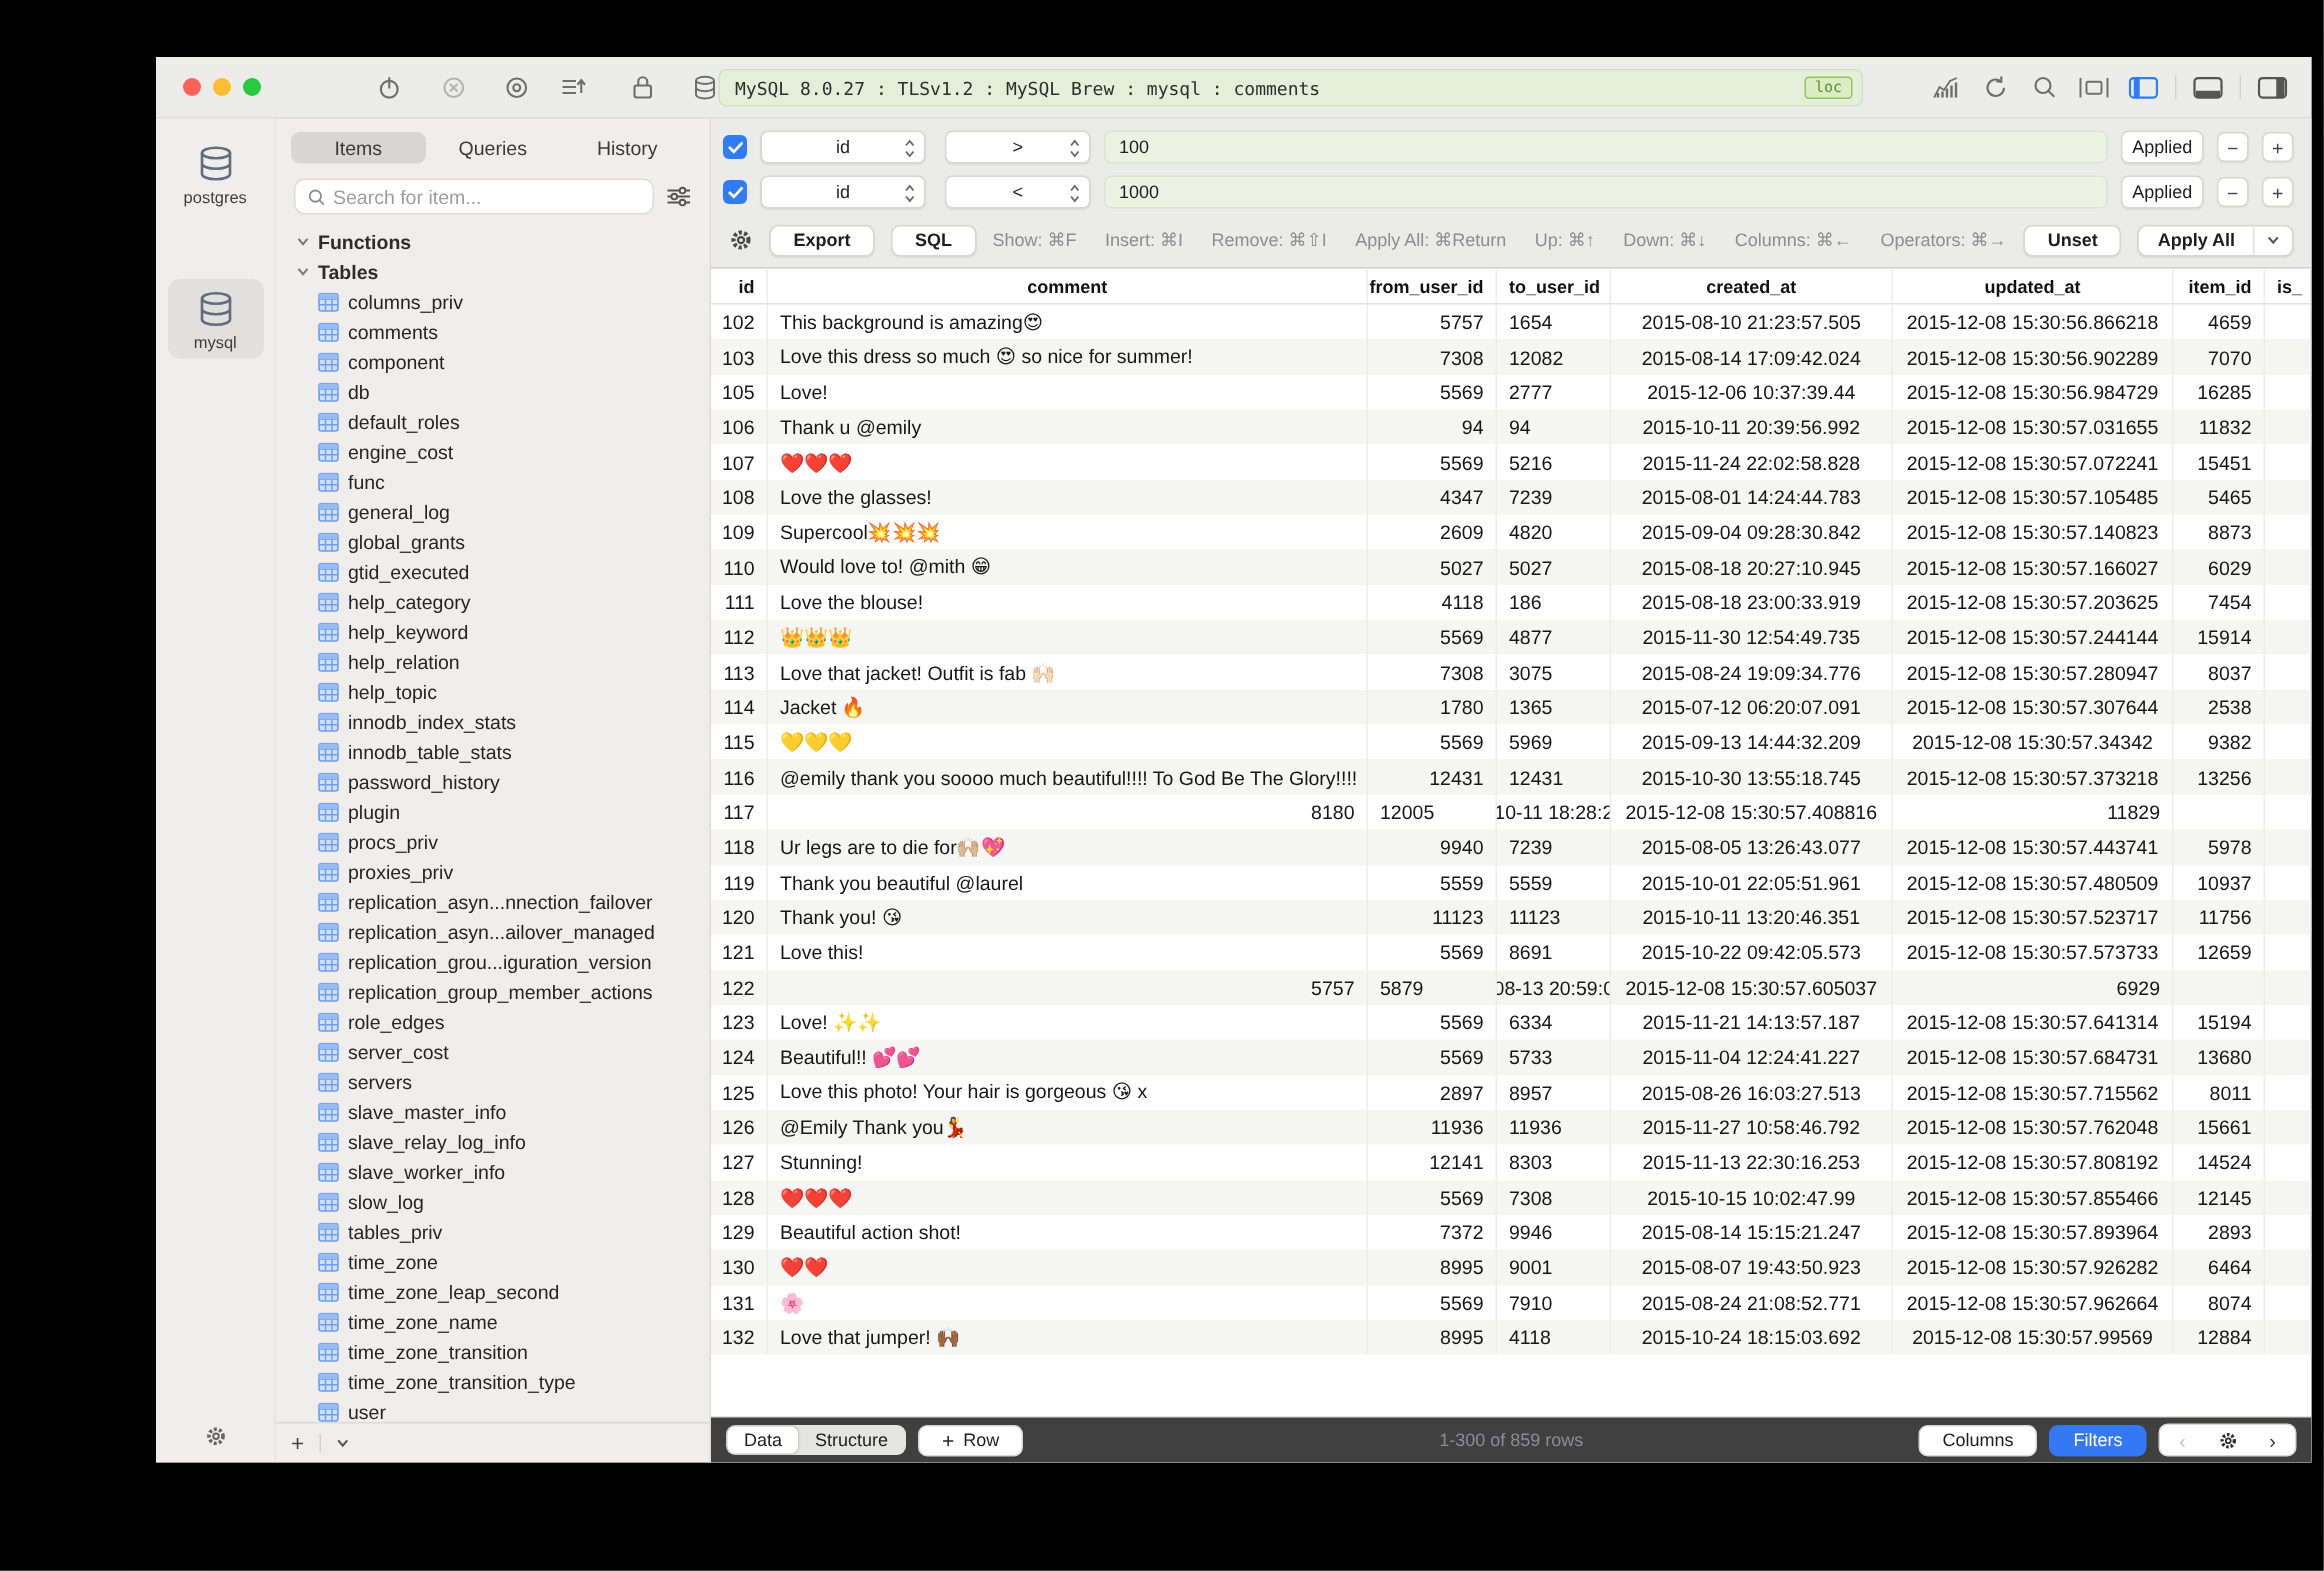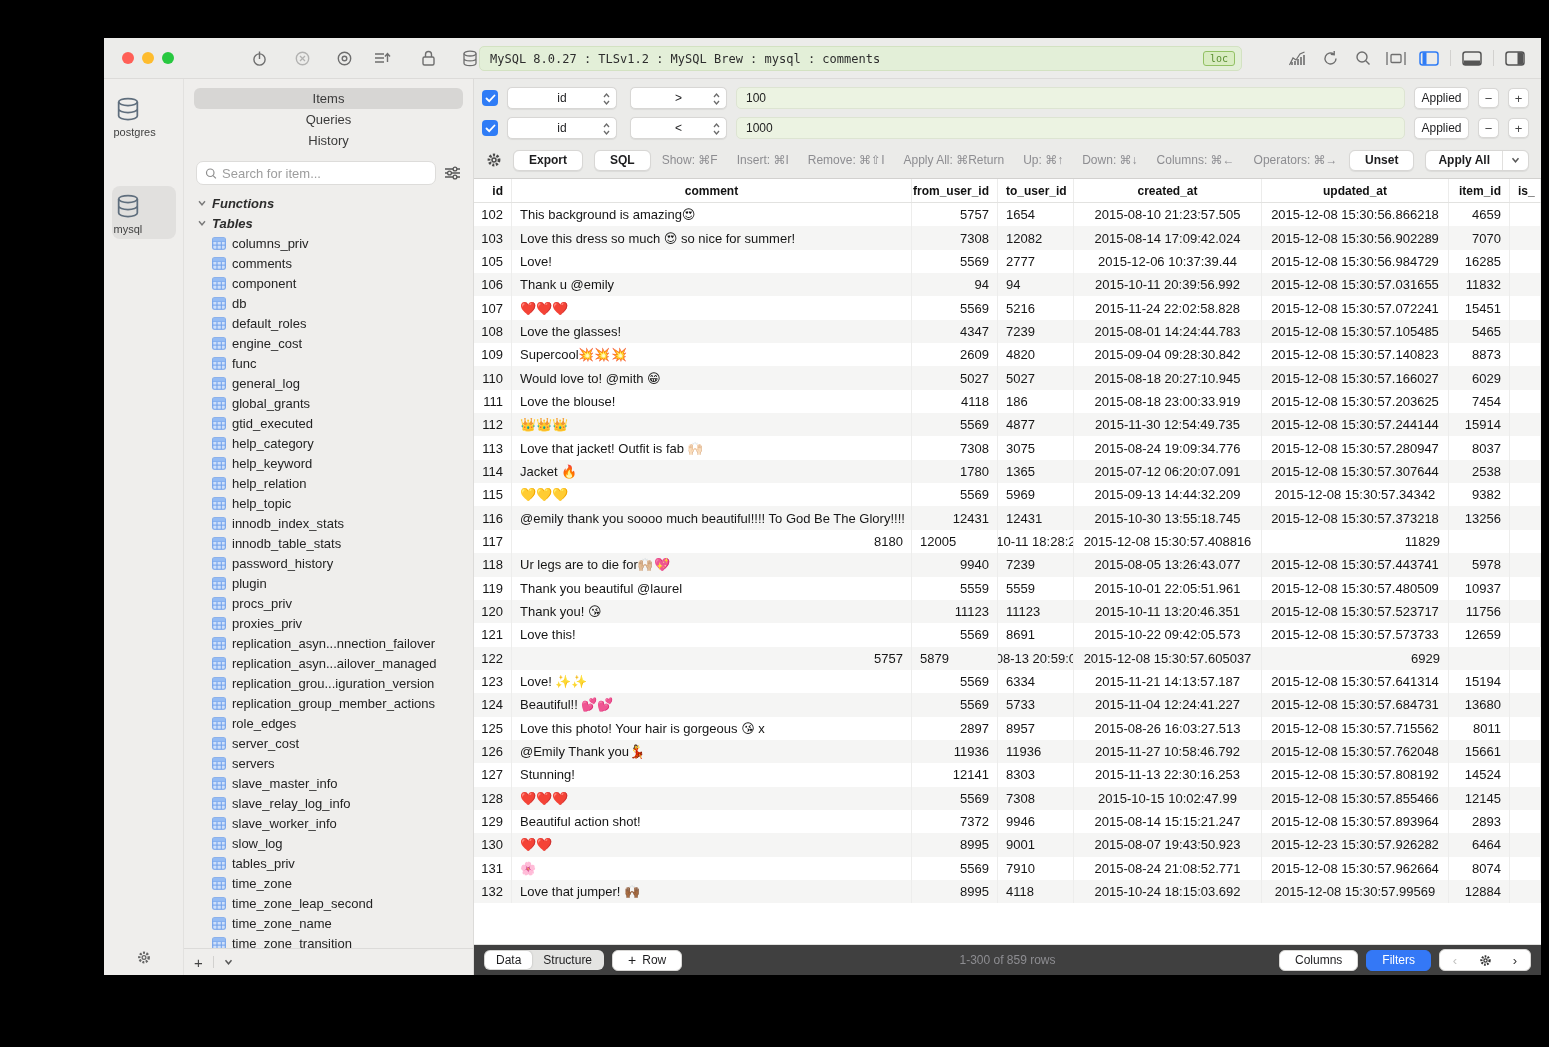--- a/index.html
+++ b/index.html
@@ -23,35 +23,35 @@
   .tb-right { position:absolute; right:14px; top:9px; display:flex; align-items:center; gap:9px; }
   .vdiv { width:1px; height:16px; background:#d2d1cf; }
 
   
   .content { display:flex; height:896px; }
   .conn-sidebar { width:80px; background:#efeeec; border-right:1px solid #e2e1df; position:relative; flex:none; }
   .items-sidebar { width:290px; background:#efeeec; border-right:1px solid #dcdbd9; display:flex; flex-direction:column; flex:none; }
   .main { flex:1; background:#fff; display:flex; flex-direction:column; min-width:0; }
 
   
-  .conn-item { width:64px; margin:10px auto 0; padding:6px 2px 4px; border-radius:8px; display:flex; flex-direction:column; align-items:flex-start; gap:3px; }
+  .conn-item { width:64px; margin:10px auto 0; padding:6px 2px 4px; border-radius:8px; display:flex; flex-direction:column; align-items:center; gap:3px; }
   .conn-item.selected { background:#e1e0de; }
   .conn-item .lbl { font-size:11px; color:#3f3f3f; }
   .conn-gear { position:absolute; left:50%; transform:translateX(-50%); bottom:10px; }
 
   
-  .tabs { display:flex; margin:9px 10px 0;flex-direction:column; }
+  .tabs { display:flex; margin:9px 10px 0; }
   .tab { flex:1; text-align:center; font-size:13px; color:#3a3a3a; padding:3px 0; border-radius:6px; }
   .tab.active { background:#d7d6d4; }
   .search-row { display:flex; align-items:center; gap:8px; margin:10px 12px 6px; }
   .search-box { flex:1; height:24px; background:#fff; border:1px solid #dddcda; border-radius:7px; display:flex; align-items:center; padding:0 8px; gap:5px; }
   .search-box input { border:none; outline:none; background:transparent; font-size:13px; color:#333; width:100%; }
   .search-box input::placeholder { color:#9d9d9d; }
   .tree { flex:1; overflow:hidden; padding-top:2px; }
-  .tree-group { display:flex; align-items:center; gap:6px; height:20px; padding-left:14px; font-size:13px; font-weight:600; color:#2c2c2c;font-style:italic; }
+  .tree-group { display:flex; align-items:center; gap:6px; height:20px; padding-left:14px; font-size:13px; font-weight:600; color:#2c2c2c; }
   .tree-item { display:flex; align-items:center; gap:6px; height:20px; padding-left:28px; font-size:13px; color:#242424; white-space:nowrap; overflow:hidden; }
   .items-bottom { height:27px; border-top:1px solid #dcdbd9; display:flex; align-items:center; padding:0 10px; gap:10px; color:#555; }
   .plus-glyph { font-size:15px; color:#444; }
   .items-bottom .vdiv { height:12px; }
 
   
   .filterbar { background:#ebebe9; border-bottom:1px solid #d2d1cf; padding:8px 12px 5px 8px; }
   .filter-row { display:flex; align-items:center; gap:9px; height:22px; margin-bottom:8px; }
   .chk { width:16px; height:16px; background:#2f7cf6; border-radius:4px; display:flex; align-items:center; justify-content:center; flex:none; }
   .sel { background:#fff; border:1px solid #d8d7d5; border-radius:5px; height:22px; display:flex; align-items:center; justify-content:center;
@@ -1005,21 +1005,21 @@
     <div class="al-r">2893</div>
     <div class="al-l"></div>
   </div>
 
   <div class="g-row">
     <div class="al-r">130</div>
     <div class="al-l">❤️❤️</div>
     <div class="al-r">8995</div>
     <div class="al-l">9001</div>
     <div class="al-c">2015-08-07 19:43:50.923</div>
-    <div class="al-c">2015-12-23 15:30:57.926282</div>
+    <div class="al-c">2015-12-08 15:30:57.926282</div>
     <div class="al-r">6464</div>
     <div class="al-l"></div>
   </div>
 
   <div class="g-row">
     <div class="al-r">131</div>
     <div class="al-l">🌸</div>
     <div class="al-r">5569</div>
     <div class="al-l">7910</div>
     <div class="al-c">2015-08-24 21:08:52.771</div>

